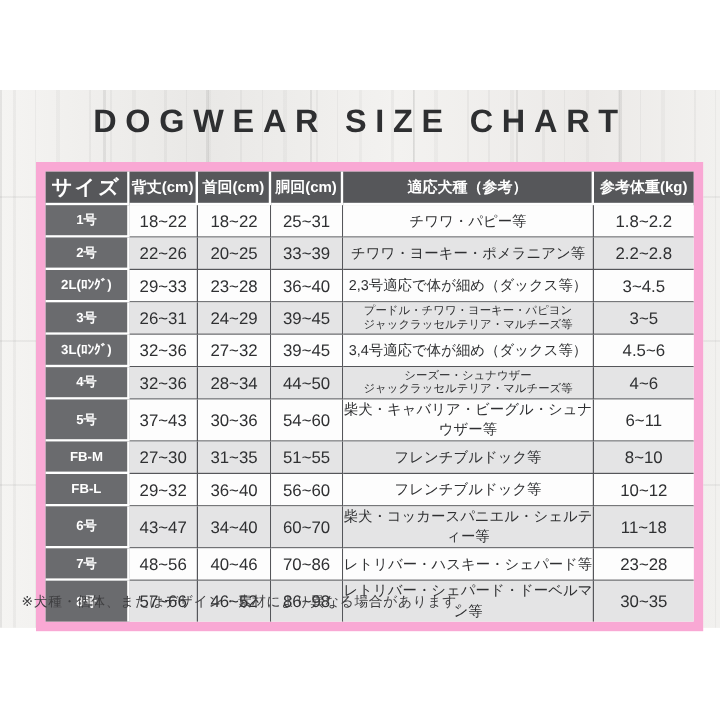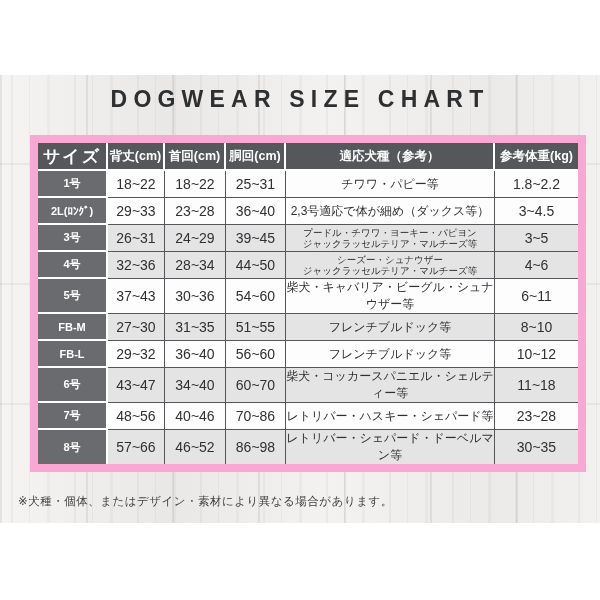--- a/index.html
+++ b/index.html
@@ -19,21 +19,21 @@
       repeating-linear-gradient(90deg, rgba(110,110,110,0.13) 0 2px, rgba(0,0,0,0) 2px 86px),
       repeating-linear-gradient(90deg, rgba(0,0,0,0) 0 11px, rgba(150,150,150,0.10) 11px 13px,
         rgba(0,0,0,0) 13px 29px, rgba(165,165,165,0.12) 29px 30px,
         rgba(0,0,0,0) 30px 47px, rgba(140,140,140,0.07) 47px 50px, rgba(0,0,0,0) 50px 63px),
       repeating-linear-gradient(0deg, rgba(0,0,0,0) 0 118px, rgba(130,130,130,0.10) 118px 120px),
       linear-gradient(90deg,#f5f4f2 0%,#e9e8e6 28%,#f3f2f0 55%,#eceae8 82%,#f2f1ef 100%);
   }
 
   .title {
     position:absolute; left:0; top:86px; width:600px;
-    text-align:center; font-size:23px; font-weight:bold;
+    text-align:center; font-size:27px; font-weight:bold;
     letter-spacing:0.27em; color:#2e2f31; white-space:nowrap;
   }
 
   table.size-table {
     position:absolute; left:30px; top:135px; width:540px;
     border-collapse:separate; border-spacing:0; table-layout:fixed;
     background:#ffffff; border:8px solid #f9a8d4;
   }
   .size-table th, .size-table td {
     padding:0; text-align:center; vertical-align:middle;
@@ -103,37 +103,53 @@
     </thead>
     <tbody>
         <tr>
           <td class="label-cell">1号</td>
           <td class="num-cell">18~22</td>
           <td class="num-cell">18~22</td>
           <td class="num-cell">25~31</td>
           <td class="breed-cell">チワワ・パピー等</td>
           <td class="num-cell">1.8~2.2</td>
         </tr>
+        <tr class="alt">
+          <td class="label-cell">2号</td>
+          <td class="num-cell">22~26</td>
+          <td class="num-cell">20~25</td>
+          <td class="num-cell">33~39</td>
+          <td class="breed-cell">チワワ・ヨーキー・ポメラニアン等</td>
+          <td class="num-cell">2.2~2.8</td>
+        </tr>
         <tr>
           <td class="label-cell">2L(ﾛﾝｸﾞ)</td>
           <td class="num-cell">29~33</td>
           <td class="num-cell">23~28</td>
           <td class="num-cell">36~40</td>
           <td class="breed-cell">2,3号適応で体が細め（ダックス等）</td>
           <td class="num-cell">3~4.5</td>
         </tr>
         <tr class="alt">
           <td class="label-cell">3号</td>
           <td class="num-cell">26~31</td>
           <td class="num-cell">24~29</td>
           <td class="num-cell">39~45</td>
           <td class="breed-cell two-line">プードル・チワワ・ヨーキー・パピヨン
 ジャックラッセルテリア・マルチーズ等</td>
           <td class="num-cell">3~5</td>
         </tr>
+        <tr>
+          <td class="label-cell">3L(ﾛﾝｸﾞ)</td>
+          <td class="num-cell">32~36</td>
+          <td class="num-cell">27~32</td>
+          <td class="num-cell">39~45</td>
+          <td class="breed-cell">3,4号適応で体が細め（ダックス等）</td>
+          <td class="num-cell">4.5~6</td>
+        </tr>
         <tr class="alt">
           <td class="label-cell">4号</td>
           <td class="num-cell">32~36</td>
           <td class="num-cell">28~34</td>
           <td class="num-cell">44~50</td>
           <td class="breed-cell two-line">シーズー・シュナウザー
 ジャックラッセルテリア・マルチーズ等</td>
           <td class="num-cell">4~6</td>
         </tr>
         <tr>

